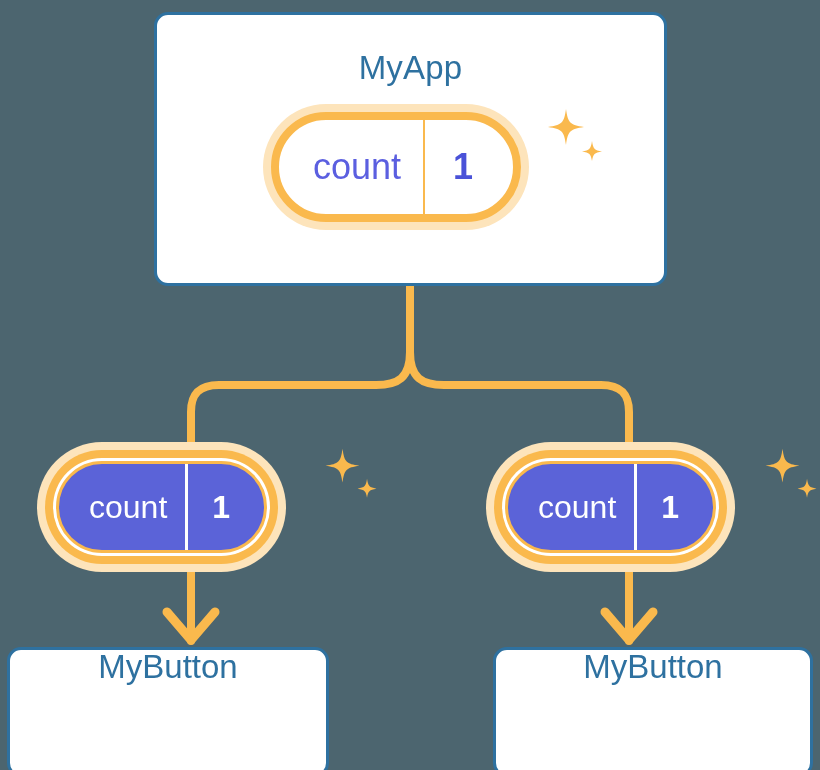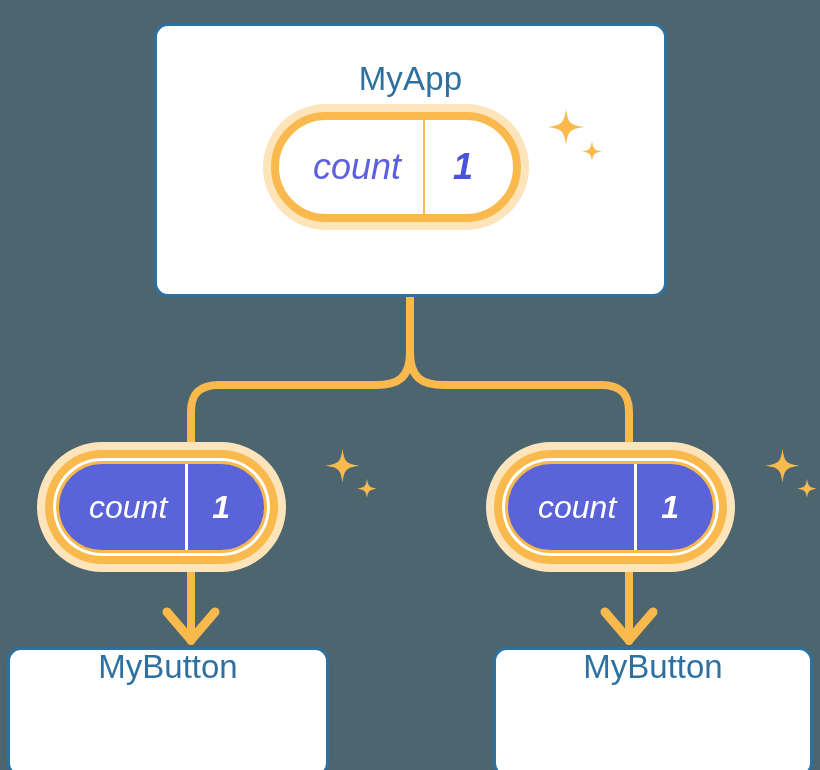--- a/index.html
+++ b/index.html
@@ -36,41 +36,40 @@
   .node-card {
     position: absolute;
     background: #ffffff;
     border: 3px solid #2e71a0;
     border-radius: 14px;
     box-sizing: border-box;
   }
 
   #app-card {
     left: 154px;
-    top: 23px;
+    top: 12px;
     width: 513px;
     height: 274px;
   }
 
   .card-title {
     text-align: center;
     color: #2e71a0;
     font-size: 33px;
     font-weight: 500;
     letter-spacing: 0.2px;
     line-height: 1;
     margin-top: 36px;
   }
 
   
   .pill-wrap {
     position: absolute;
     display: flex;
     align-items: center;
-    font-style: italic;
   }
 
   .pill {
     position: relative;
     display: flex;
     align-items: stretch;
     box-sizing: border-box;
     border: 8px solid #fab94d;
     border-radius: 999px;
     box-shadow: 0 0 0 8px #fde4bb;

